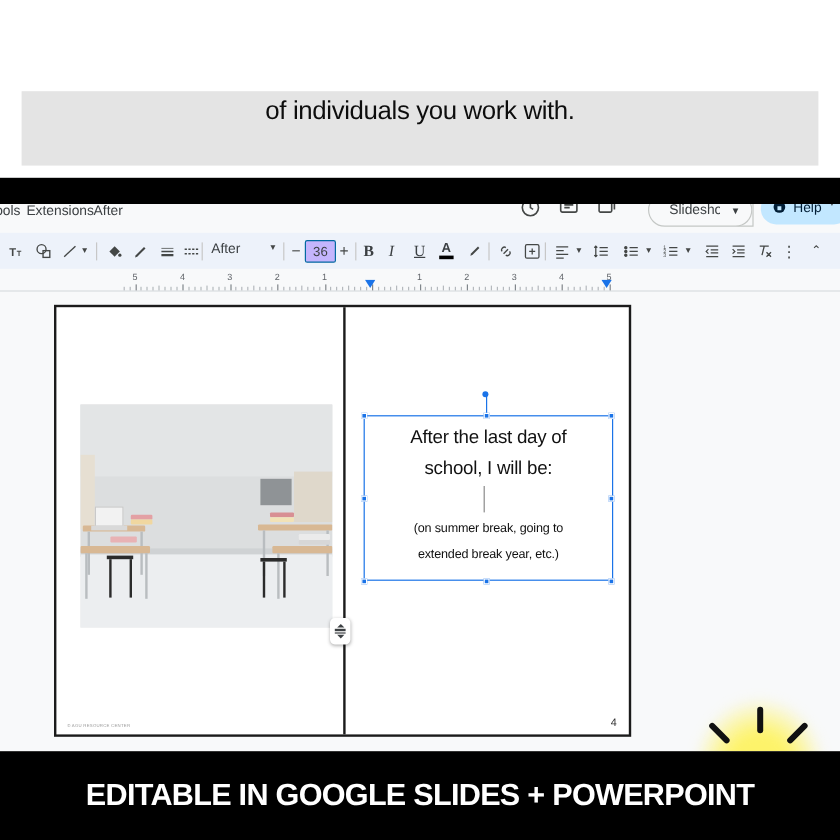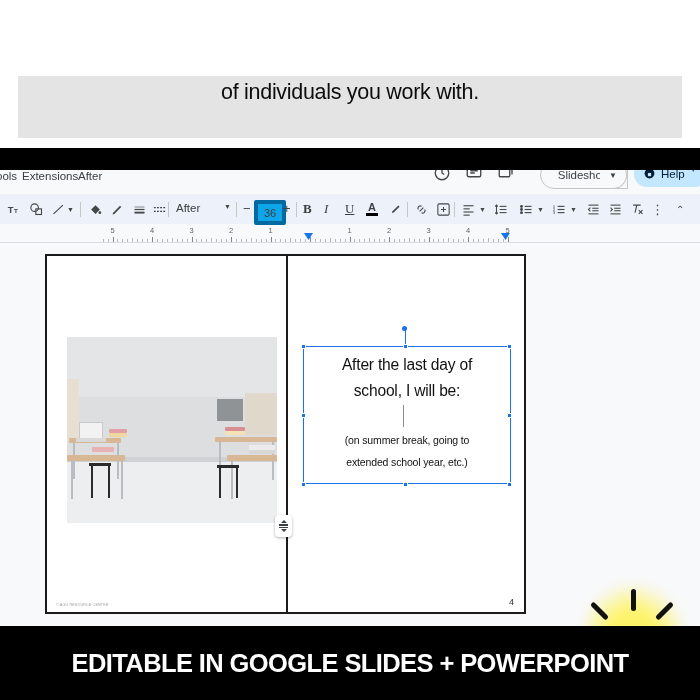--- a/index.html
+++ b/index.html
@@ -56,22 +56,22 @@
     border-radius:0;
   }
   #toolbar-inner{position:absolute;left:0;top:0;height:30px;width:700px;}
   .tb{position:absolute;top:6px;height:18px;display:flex;align-items:center;
       justify-content:center;color:#444746;font-size:12px;}
   .tb-sep{position:absolute;top:8px;width:1px;height:15px;background:#c7c7c7;}
   .tb-caret{font-size:7px;color:#444746;}
   #font-name{position:absolute;top:8px;left:176px;font-size:11.5px;color:#3c4043;}
   #font-caret{position:absolute;top:9px;left:224px;font-size:7px;color:#444746;}
   #fs-minus{position:absolute;top:7px;left:243px;font-size:13px;color:#444746;}
-  #fs-box{position:absolute;top:6px;left:254px;width:24px;height:17px;border:4px solid #0369a1;
-          border-radius:2px;background:#0ea5e9;font-size:11px;color:#3c4043;
+  #fs-box{position:absolute;top:6px;left:254px;width:24px;height:17px;border:1px solid #0369a1;
+          border-radius:2px;background:#c4b5fd;font-size:11px;color:#3c4043;
           display:flex;align-items:center;justify-content:center;}
   #fs-plus{position:absolute;top:7px;left:283px;font-size:13px;color:#444746;}
 
   
   #ruler{position:absolute;left:0;top:78px;width:700px;height:18px;background:#f8f9fa;}
   #ruler-line{position:absolute;left:0;top:16px;width:700px;height:1px;background:#dadce0;}
   .rtick{position:absolute;bottom:2px;width:1px;background:#9aa0a6;}
   .rnum{position:absolute;top:0px;font-size:7.5px;color:#5f6368;transform:translateX(-50%);}
   .rmark{position:absolute;width:9px;height:7px;background:#1a73e8;
          clip-path:polygon(0 0,100% 0,50% 100%);}
@@ -513,21 +513,21 @@
         <div class="mh-tri" style="border-top:3.5px solid #3c4043;"></div>
       </div>
 
       <div id="rot-stem"></div>
       <div id="rot-knob"></div>
       <div id="tbox">
         <div id="tb-line2">school, I will be:</div>
         <div id="tb-line1">After the last day of</div>
         <div id="tb-caret"></div>
         <div id="tb-line3">(on summer break, going to</div>
-        <div id="tb-line4">extended school year, etc.)</div>
+        <div id="tb-line4">extended break year, etc.)</div>
       </div>
 
       <div class="h" style="left:253.5px;top:87.5px;"></div>
       <div class="h" style="left:355.5px;top:87.5px;"></div>
       <div class="h" style="left:459.5px;top:87.5px;"></div>
       <div class="h" style="left:253.5px;top:156.5px;"></div>
       <div class="h" style="left:459.5px;top:156.5px;"></div>
       <div class="h" style="left:253.5px;top:225.5px;"></div>
       <div class="h" style="left:355.5px;top:225.5px;"></div>
       <div class="h" style="left:459.5px;top:225.5px;"></div>

